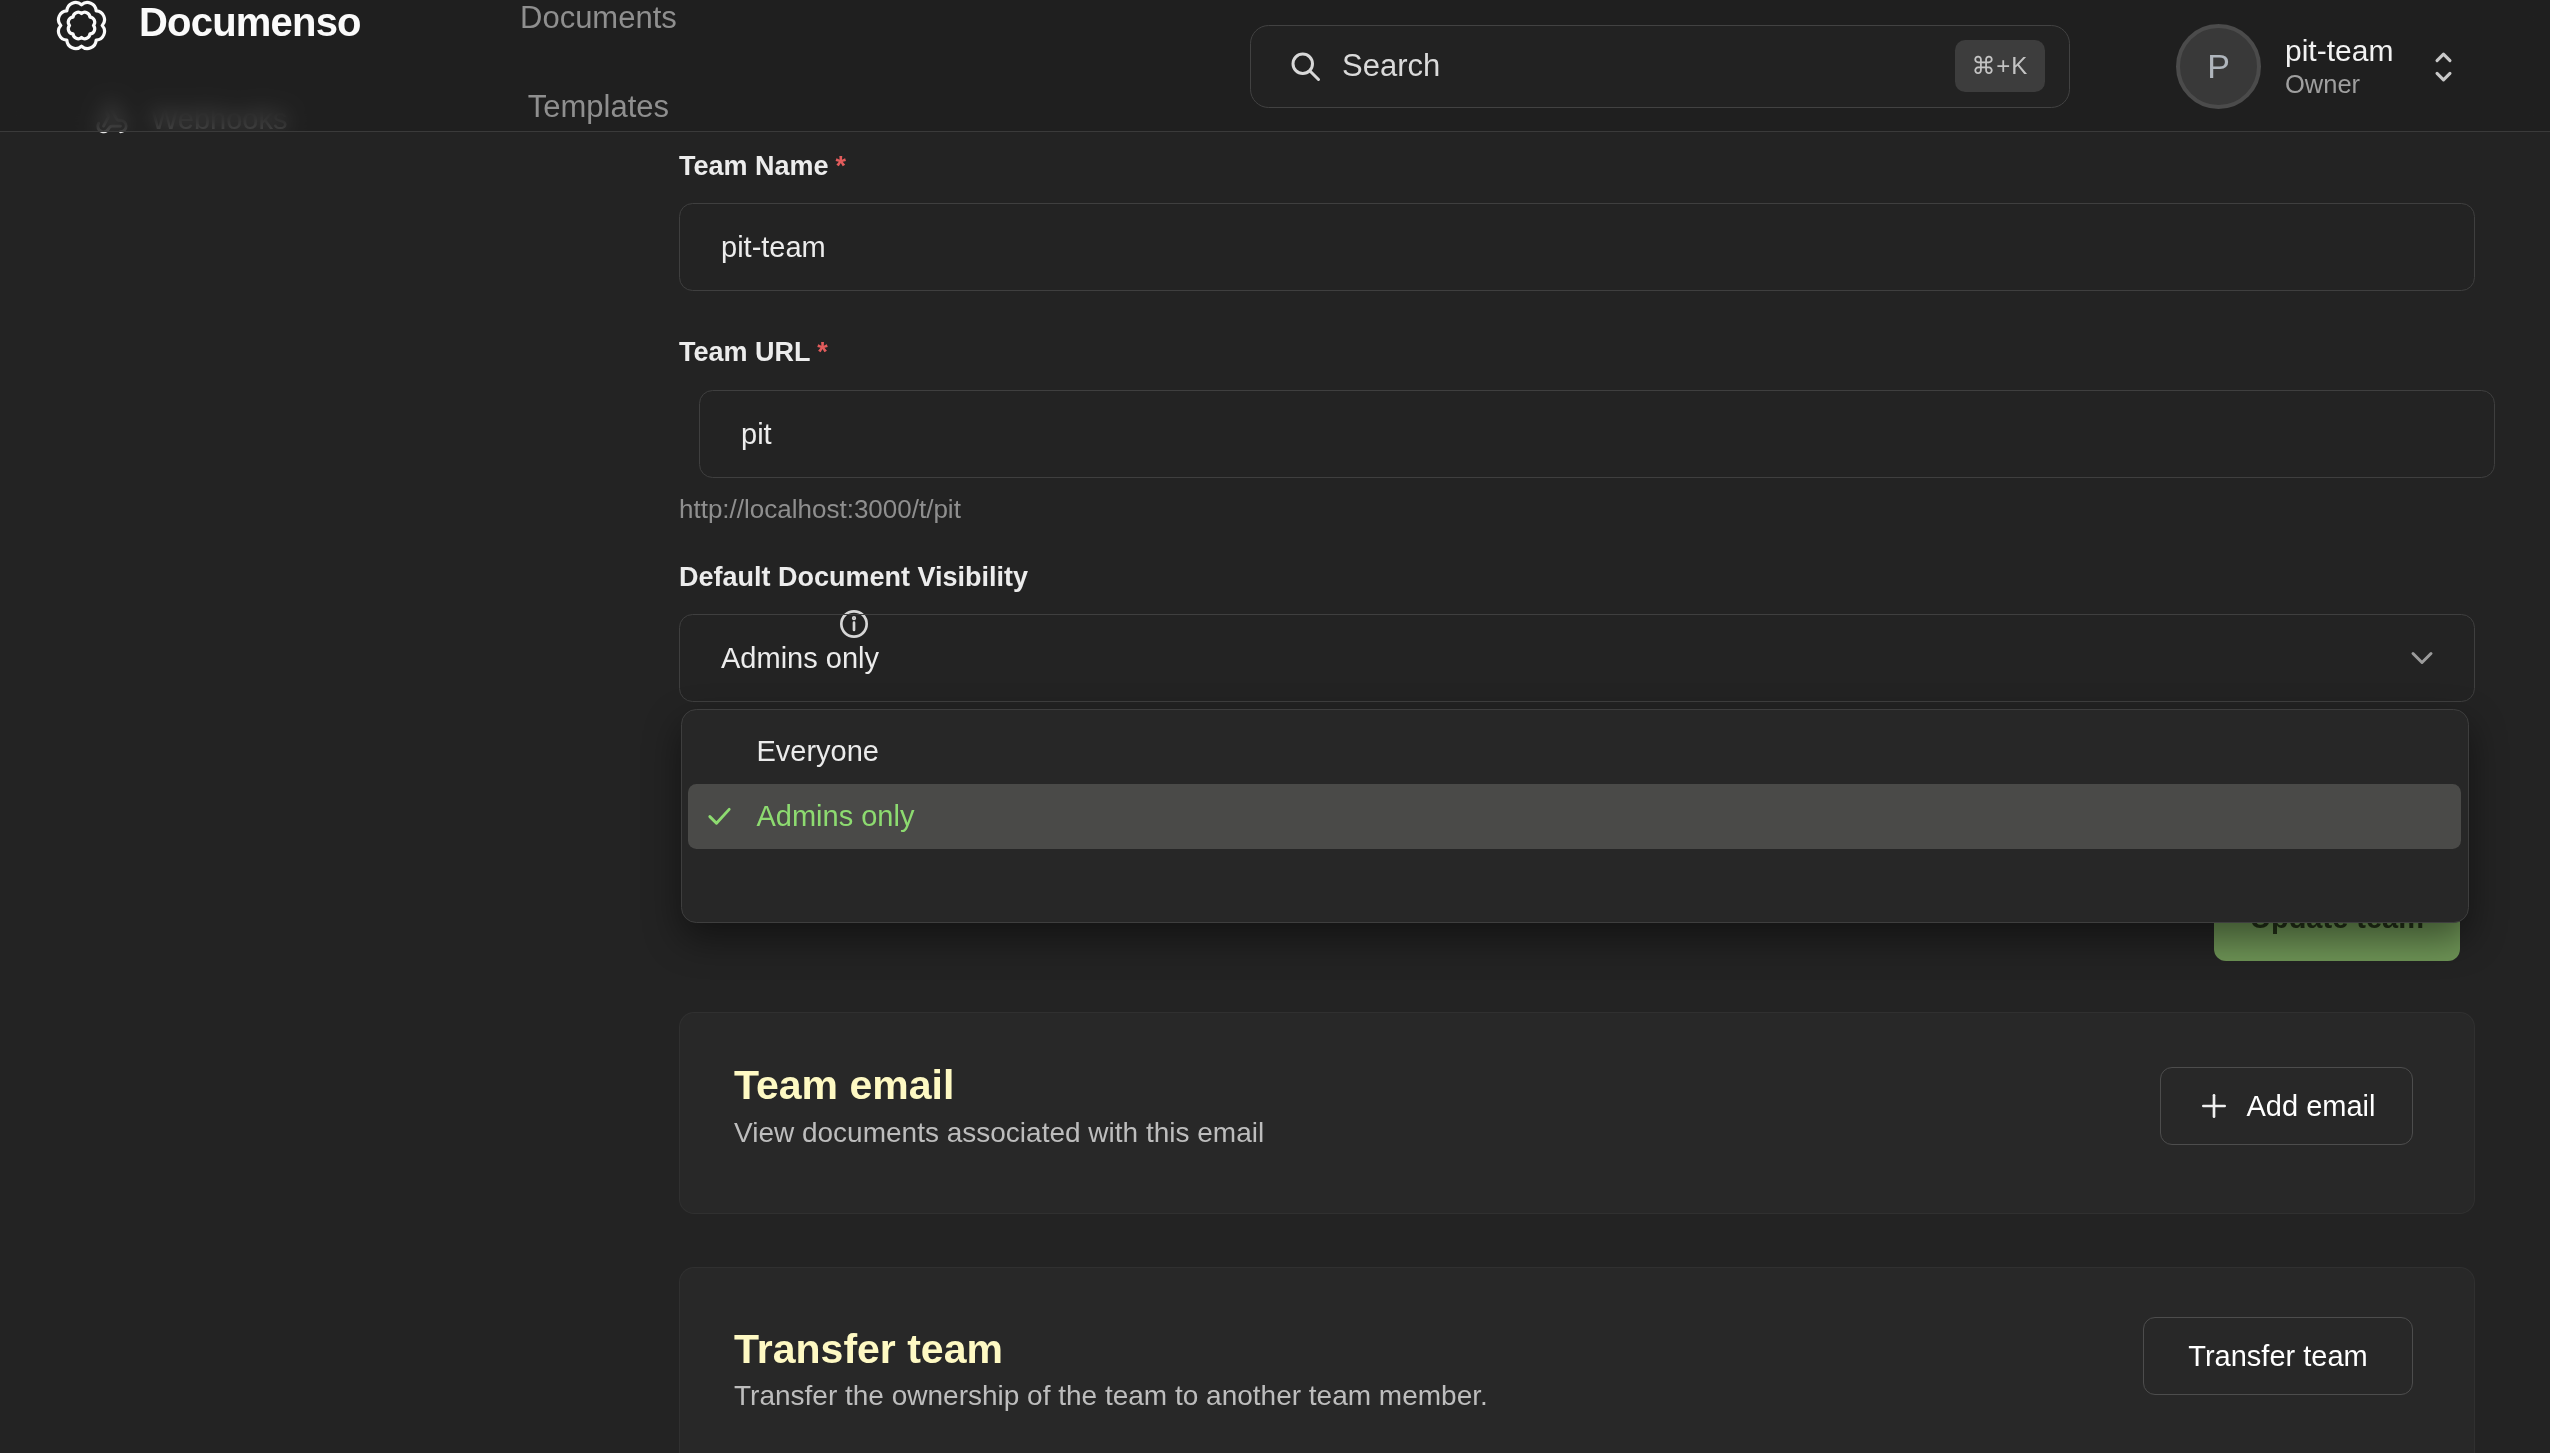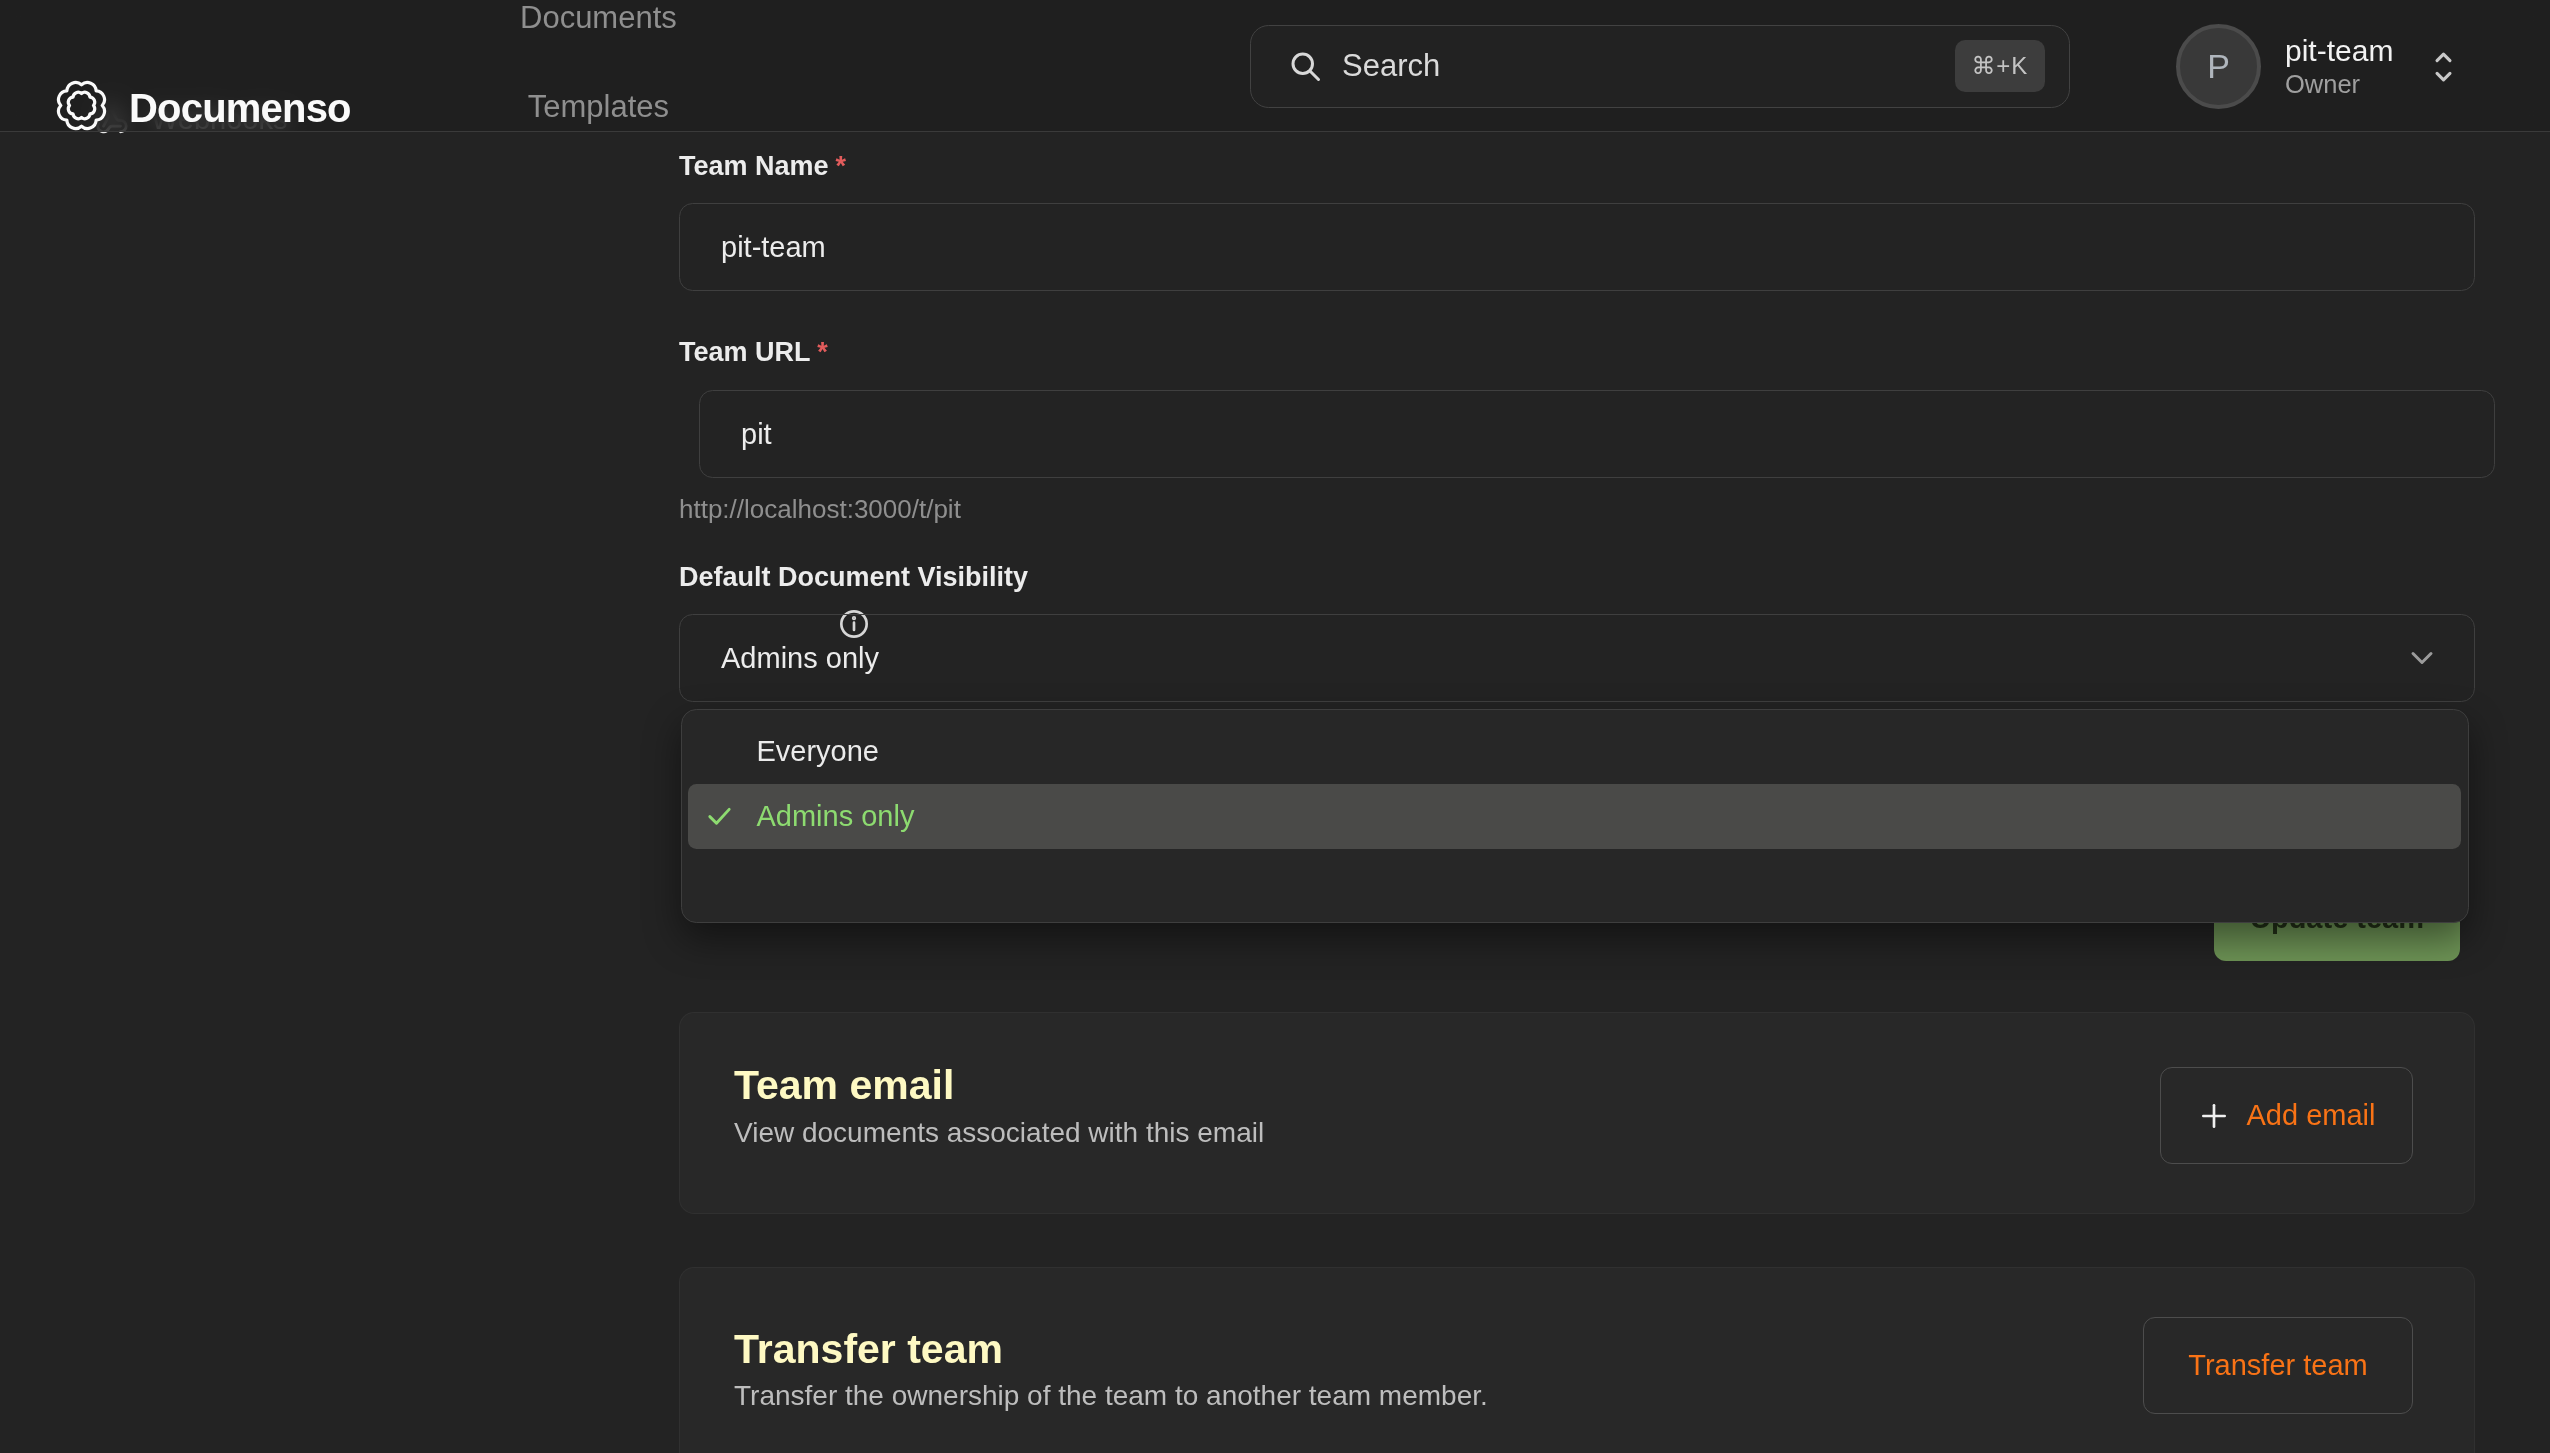--- a/index.html
+++ b/index.html
@@ -5,21 +5,21 @@
   * { margin:0; padding:0; box-sizing:border-box; }
   html,body { width:2550px; height:1453px; background:#232323; overflow:hidden;
               font-family:"Liberation Sans", sans-serif; }
   .page { position:relative; width:2550px; height:1453px; background:#232323; }
 
   
   .navbar { position:absolute; left:0; top:0; width:2550px; height:132px;
             background:rgba(31,31,31,0.72); backdrop-filter:blur(10.2px);
             -webkit-backdrop-filter:blur(10.2px);
             border-bottom:1.7px solid #3a3a3a; z-index:10; }
-  .brand { position:absolute; left:56px; top:0; height:131px; display:flex; align-items:flex-end; gap:22px; }
+  .brand { position:absolute; left:56px; top:0; height:131px; display:flex; align-items:flex-start; gap:32px; }
   .brand-name { color:#fafafa; font-size:40px; font-weight:700; letter-spacing:-0.8px; }
   .nav-links { position:absolute; left:520px; top:0; height:131px; display:flex; align-items:center; gap:53px;flex-direction:column; }
   .nav-link { color:#8f8f8f; font-size:31px; font-weight:500; cursor:pointer; }
 
   .searchbox { position:absolute; left:1250px; top:24.6px; width:820px; height:83px;
                border:1.7px solid #424242; border-radius:18.7px; display:flex; align-items:center;
                background:rgba(255,255,255,0.015); }
   .searchbox .s-icon { margin-left:36px; display:flex; }
   .searchbox .s-text { margin-left:19px; color:#dadada; font-size:31px; }
   .kbd { position:absolute; right:24px; top:50%; transform:translateY(-50%);
@@ -68,22 +68,22 @@
   .opt .check { position:absolute; left:17px; top:50%; transform:translateY(-50%); display:flex; }
   .opt.selected { background:#4a4a48; color:#8ddb70; }
 
   
   .card { position:absolute; left:679px; width:1796px; background:#282828;
           border:1.7px solid rgba(255,255,255,0.04); border-radius:15.3px; z-index:2; }
   .card.email { top:1012px; height:202px; }
   .card.transfer { top:1267px; height:290px; }
   .card-title { position:absolute; left:54px; color:#fef9c3; font-size:41px; font-weight:700; }
   .card-desc { position:absolute; left:54px; color:#bdbdbd; font-size:28px; }
-  .ghost-btn { position:absolute; height:97px; border:1.7px solid #4d4d4d; border-radius:12px;
-               background:transparent; color:#f97316; font-size:29px; font-weight:500;
+  .ghost-btn { position:absolute; height:78px; border:1.7px solid #4d4d4d; border-radius:12px;
+               background:transparent; color:#ffffff; font-size:29px; font-weight:500;
                display:flex; align-items:center; justify-content:center; gap:17px;
                cursor:pointer; font-family:"Liberation Sans", sans-serif; }
   .card.email .ghost-btn { right:61px; top:54px; width:253px; }
   .card.transfer .ghost-btn { right:61px; top:49px; width:270px; }
 </style>
 </head>
 <body>
 
 <div class="page">
 

